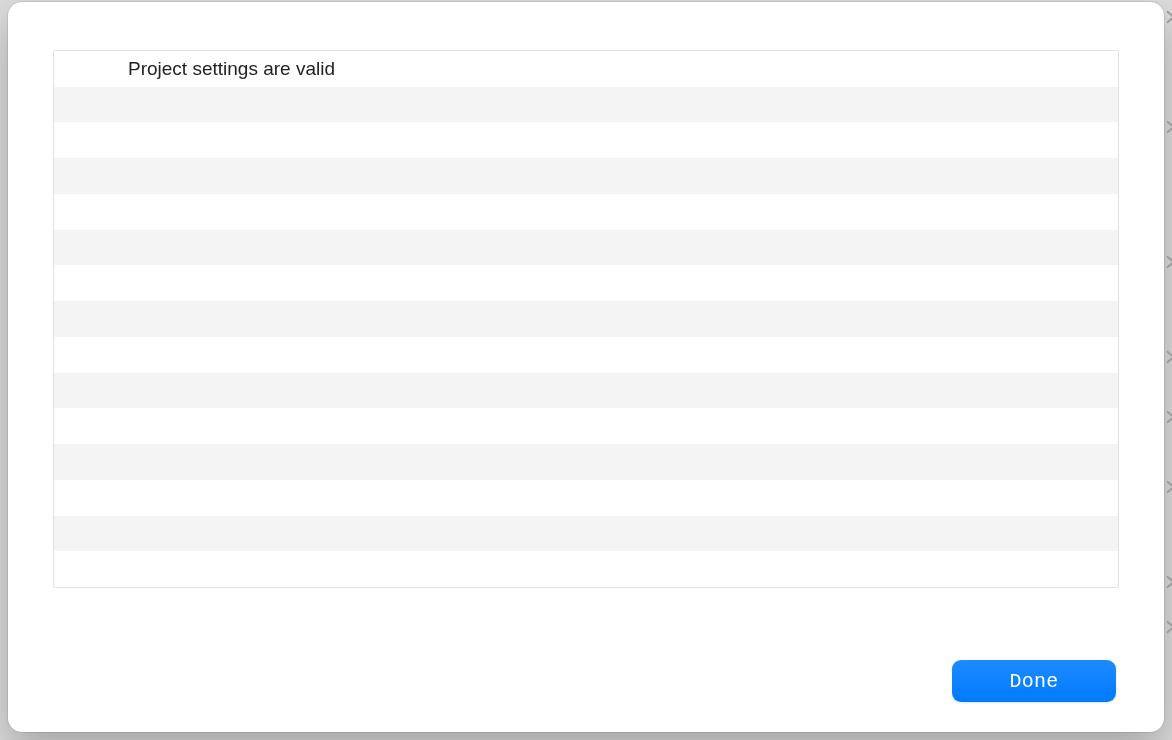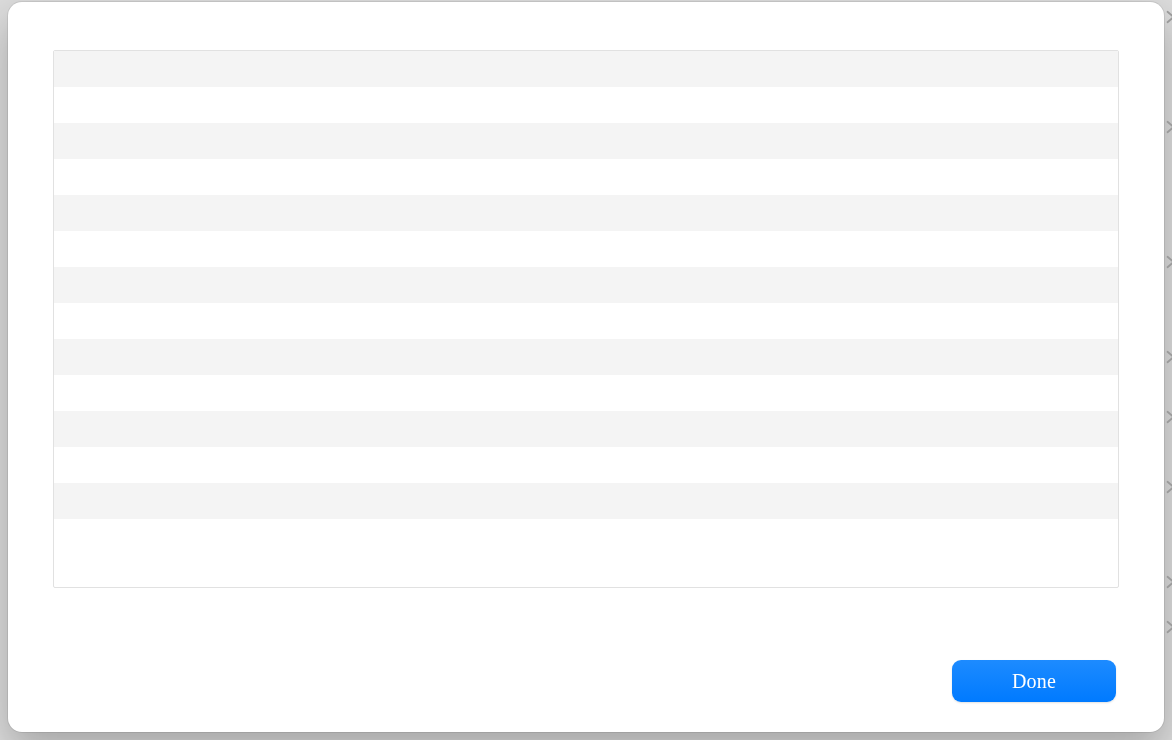--- a/index.html
+++ b/index.html
@@ -55,39 +55,42 @@
       height: 42px;
       background: linear-gradient(180deg, #1d8bff 0%, #007aff 100%);
       border: none;
       border-radius: 9px;
       color: #ffffff;
       font-size: 20px;
       font-weight: 400;
       letter-spacing: 0.2px;
       cursor: pointer;
       box-shadow: 0 1px 2px rgba(0,0,0,0.12);
-      font-family: Liberation Serif, serif;
+      font-family: Liberation Mono, monospace;
     }
     .arrow-deco {
       position: absolute;
       right: -6px;
       width: 14px;
       height: 14px;
       color: #9a9a9a;
       display: block;
       pointer-events: none;
     }
     .arrow-deco svg { width: 14px; height: 14px; display:block; }
   </style>
 </head>
 <body>
 
 <div class="dialog">
 
   <div class="list-container">
+    <div class="list-row">
+      <span>Project settings are valid</span>
+    </div>
     <div class="list-row alt">
       <span></span>
     </div>
     <div class="list-row">
       <span></span>
     </div>
     <div class="list-row alt">
       <span></span>
     </div>
     <div class="list-row">

